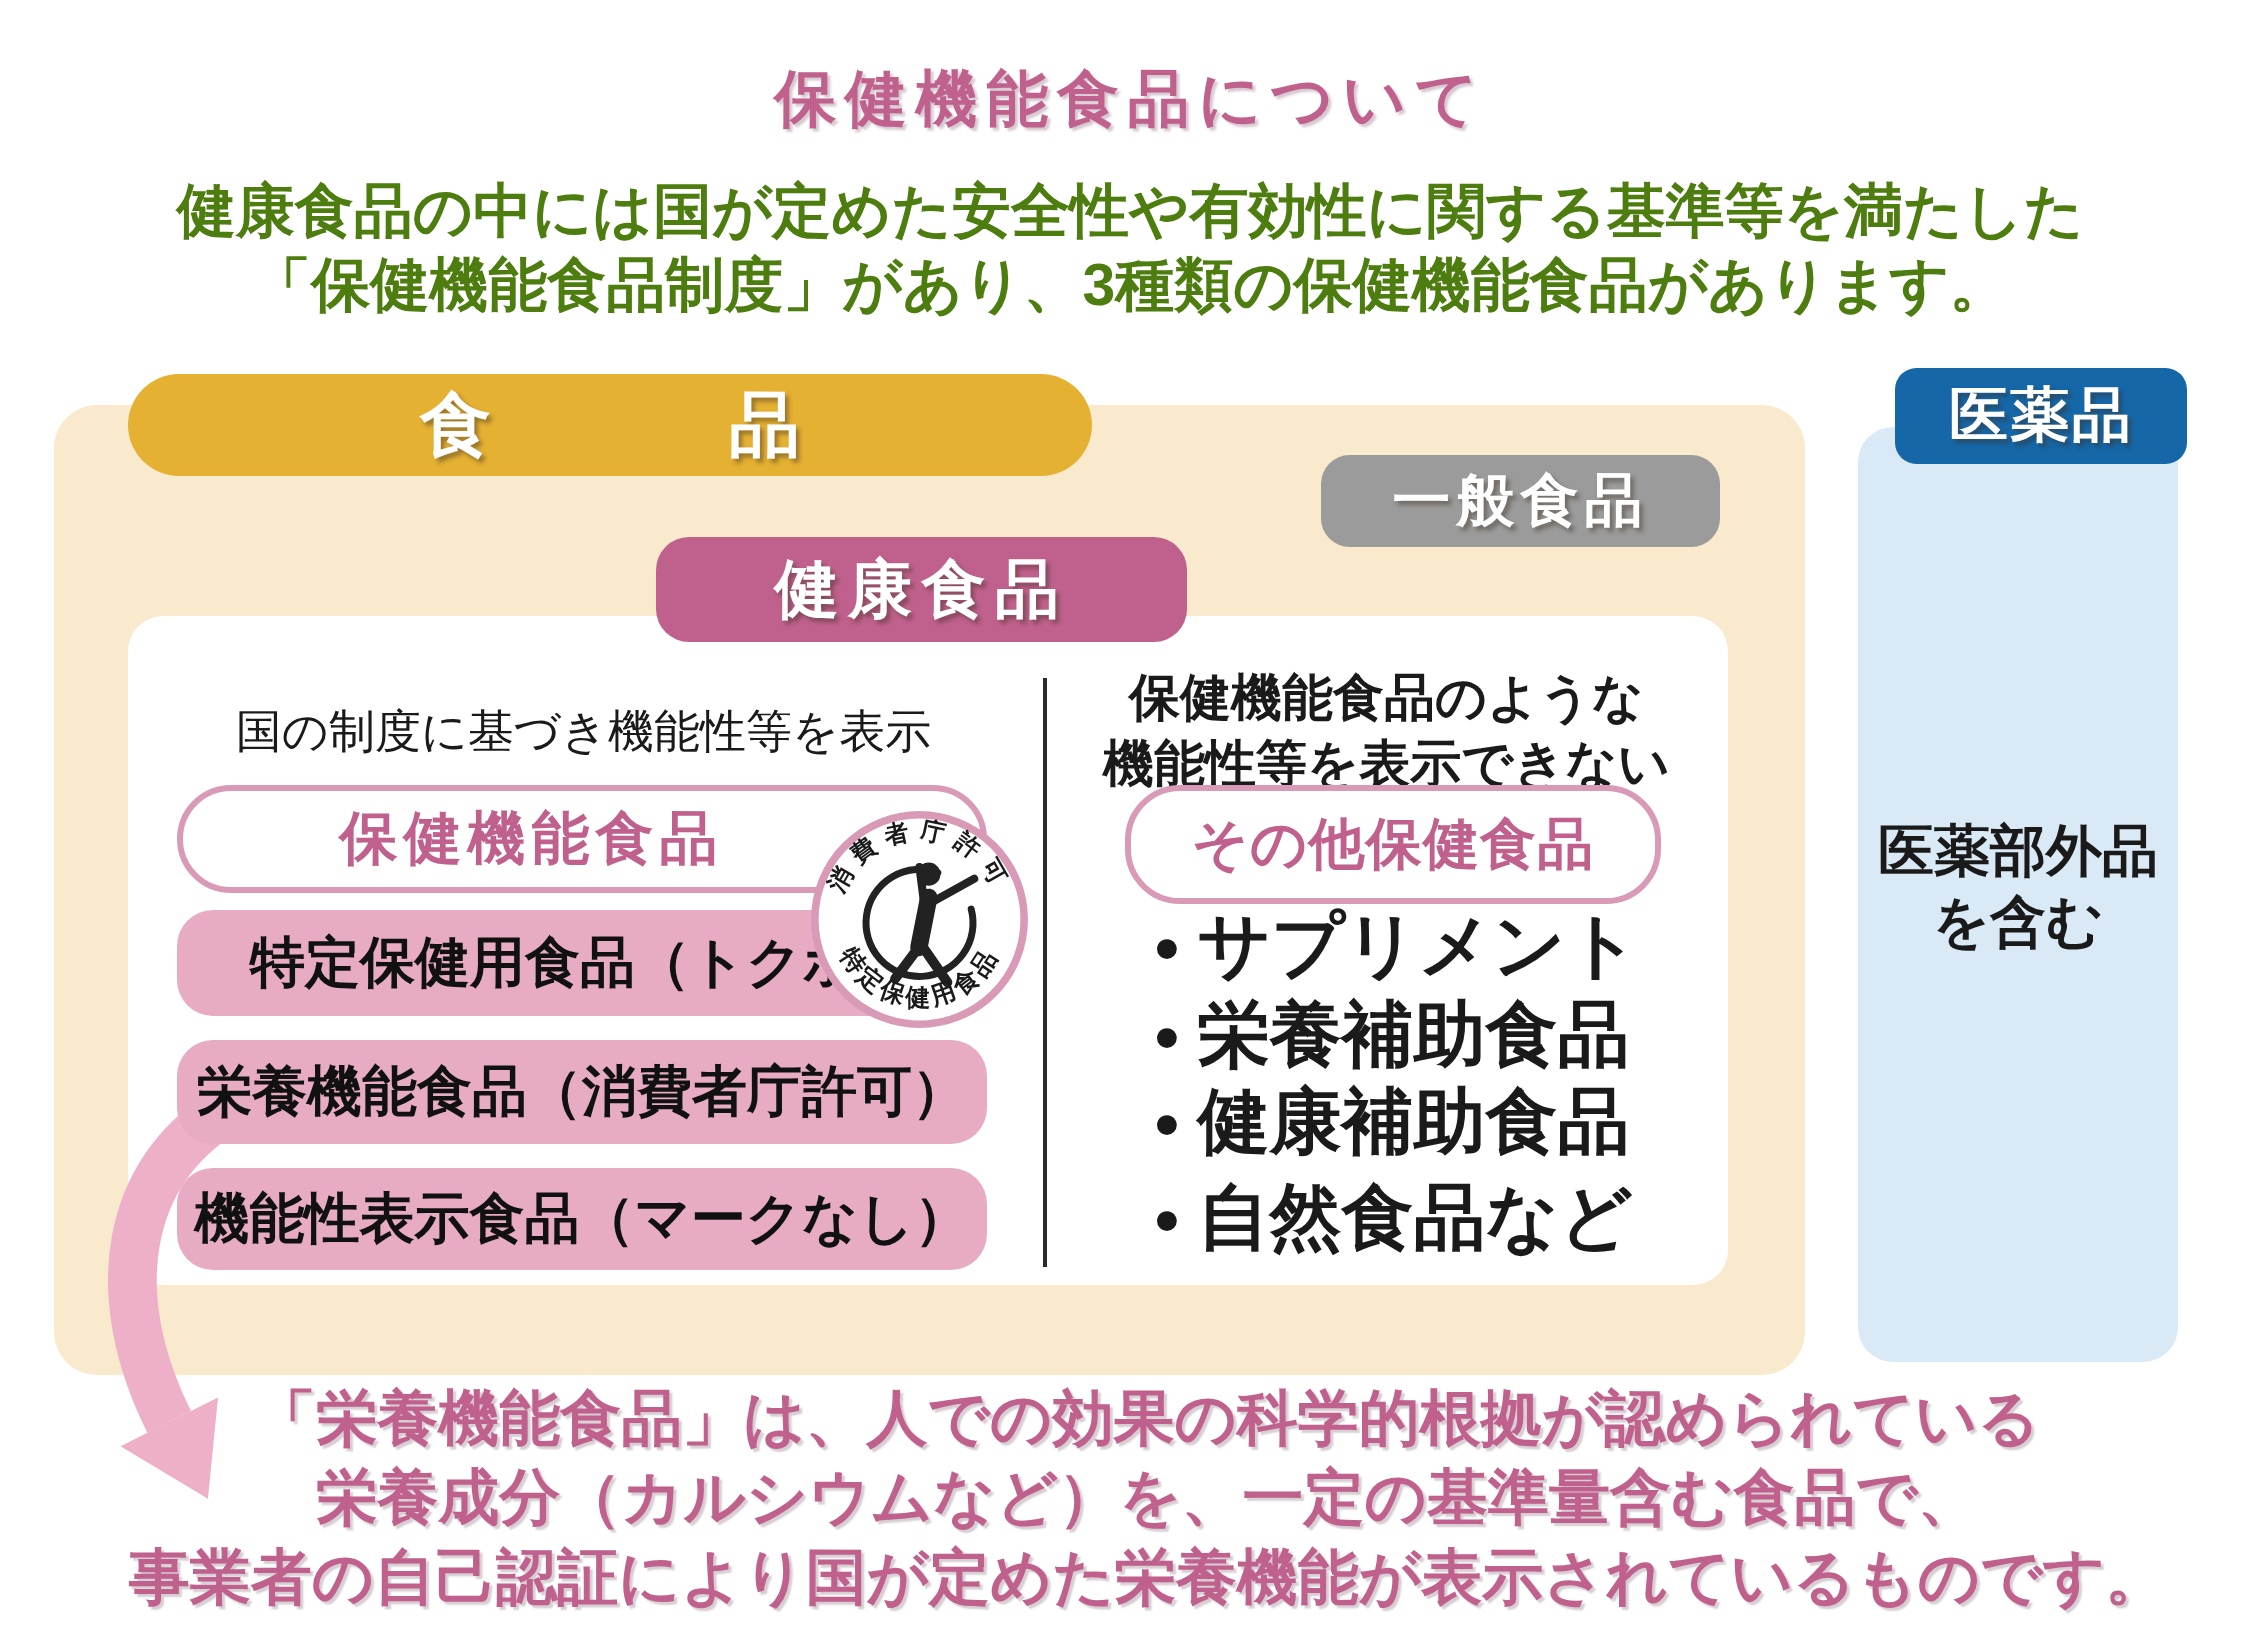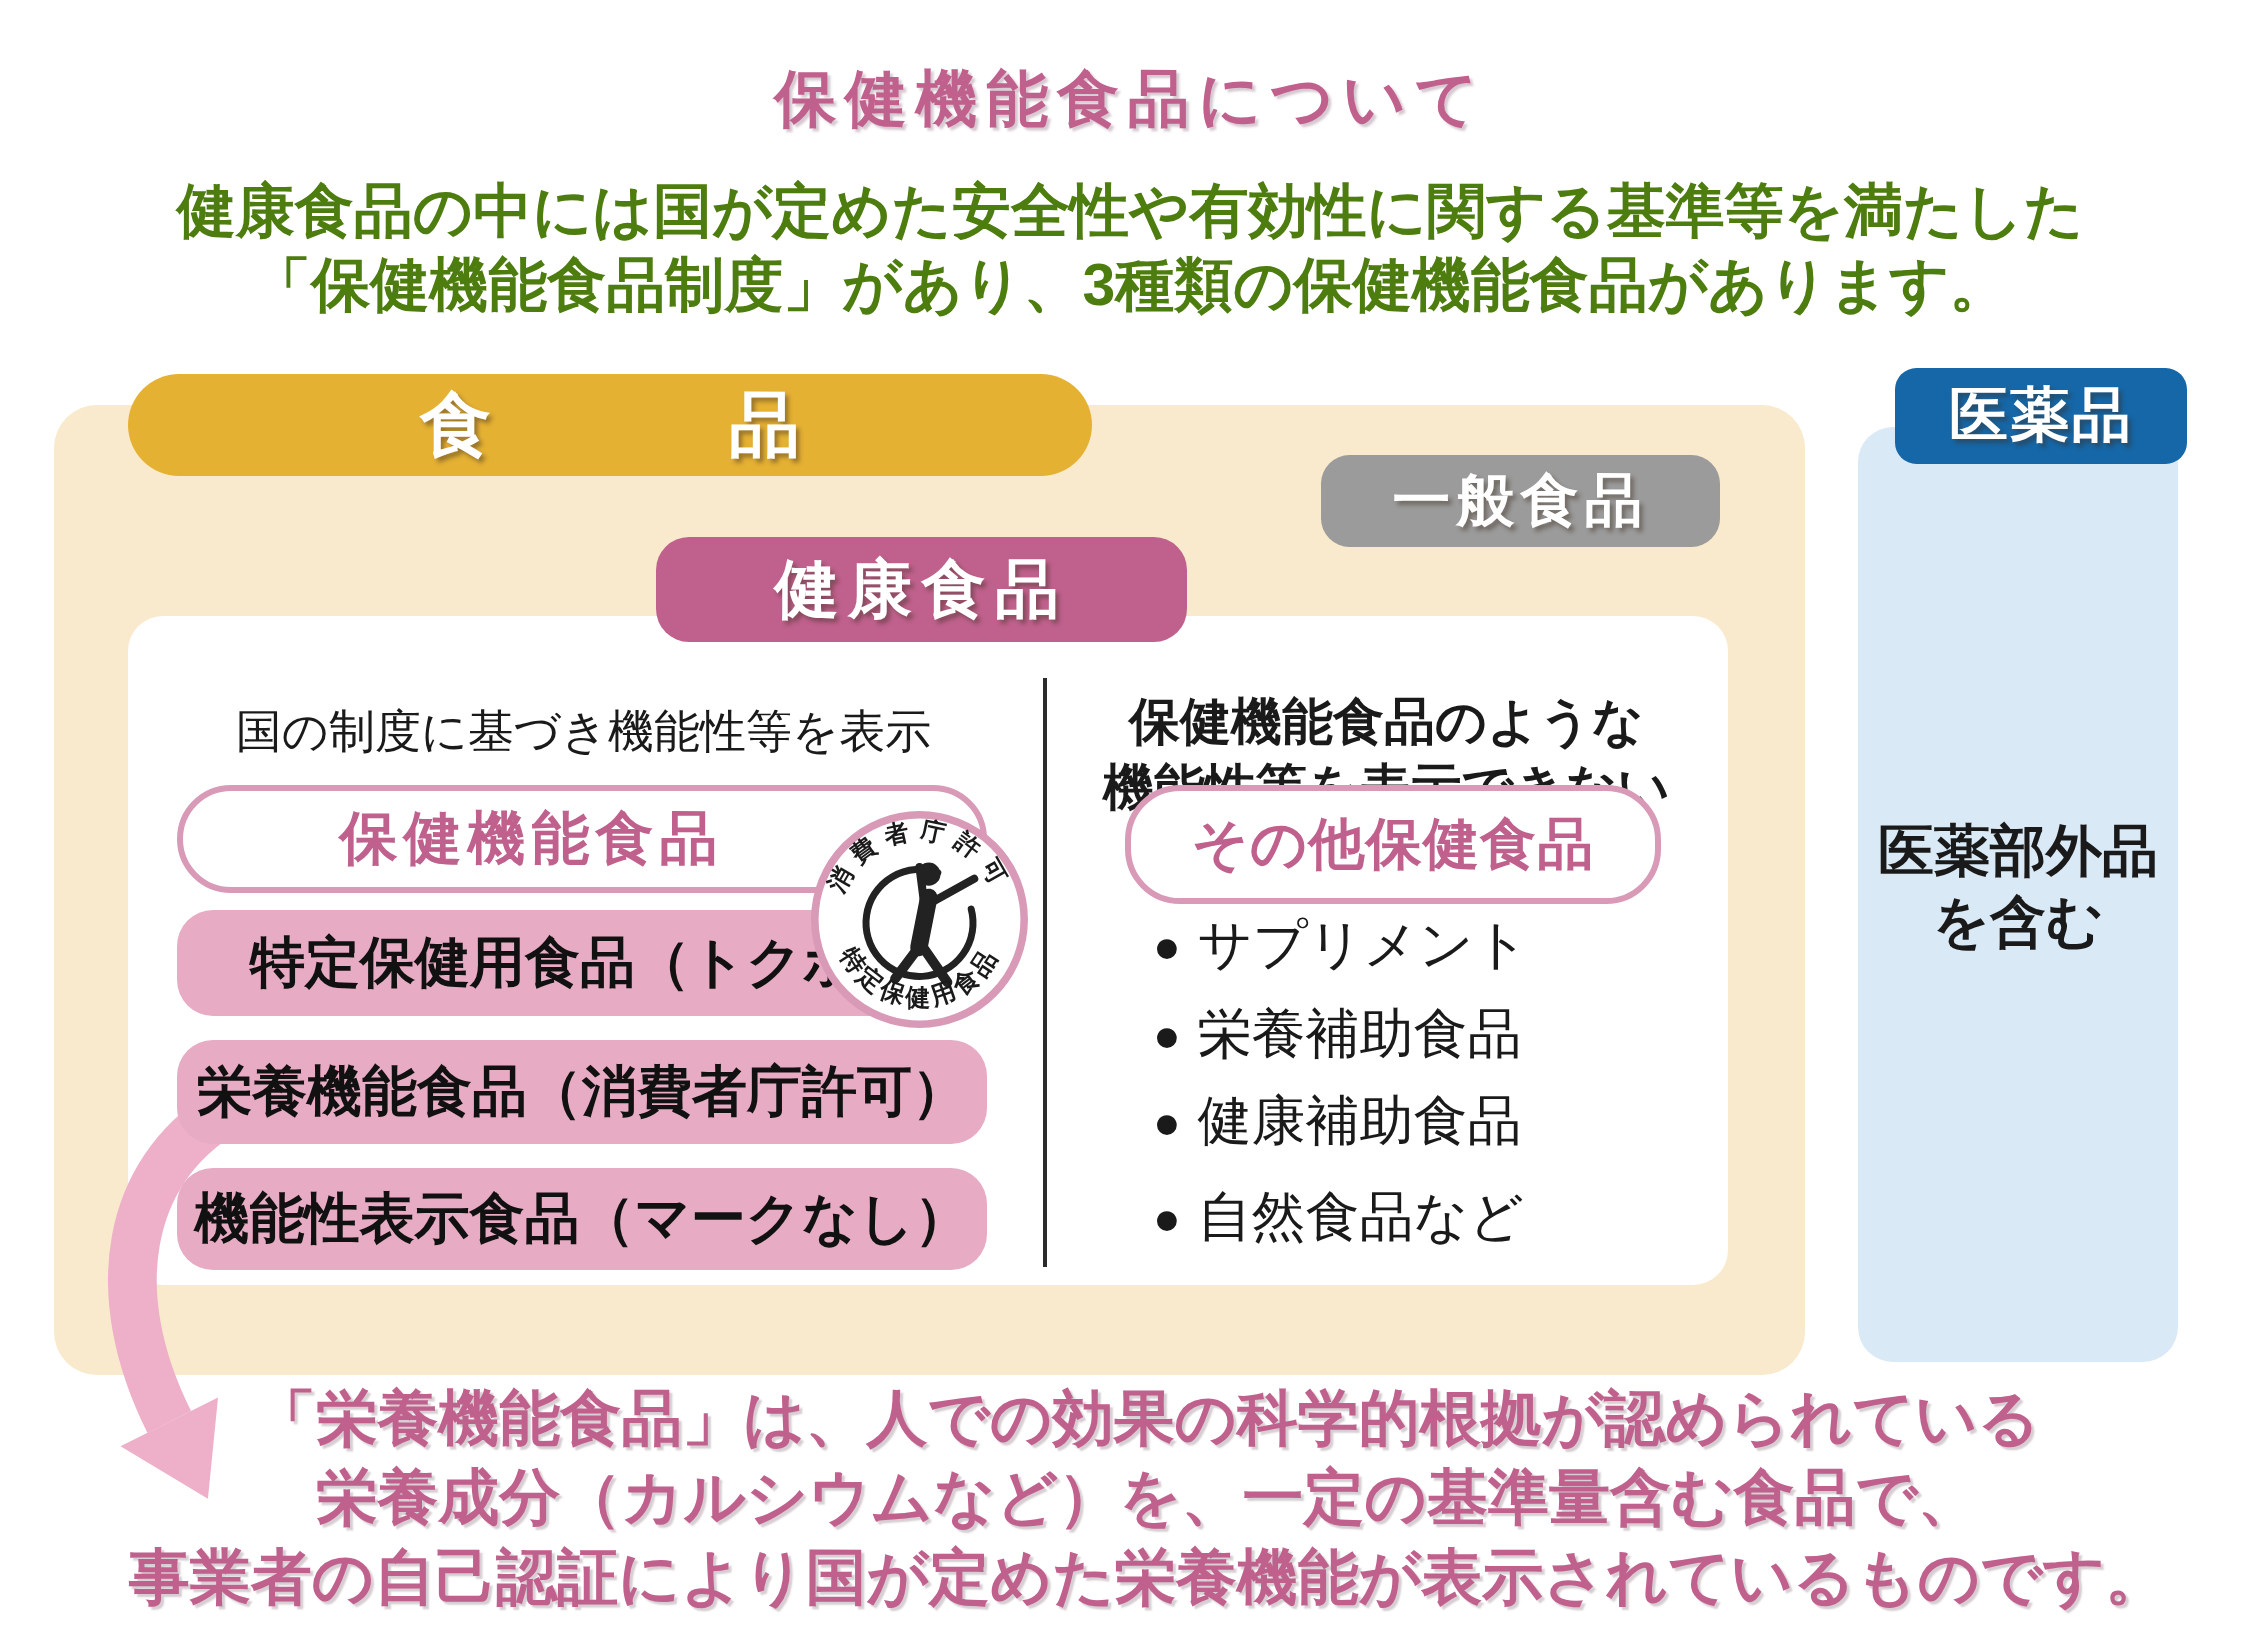--- a/index.html
+++ b/index.html
@@ -25,39 +25,39 @@
   
   .hdr{display:flex;align-items:center;justify-content:center;color:#fff;font-weight:bold;z-index:4;
        text-shadow:3.6px 3.6px 4.2px rgba(60,45,30,.45);white-space:nowrap;}
   .food-bar{left:128px;top:374px;width:964px;height:102px;background:#e5b133;border-radius:51px;font-size:71px;gap:238px;}
   .general-badge{left:1321px;top:455px;width:399px;height:92px;background:#9b9b9b;border-radius:28.6px;font-size:58px;letter-spacing:6px;}
   .healthfood-badge{left:656px;top:537px;width:531px;height:105px;background:#c0618d;border-radius:33px;font-size:64px;letter-spacing:9.5px;}
   .drug-badge{left:1895px;top:368px;width:292px;height:96px;background:#1567a8;border-radius:21.4px;font-size:59px;letter-spacing:2.4px;}
   
   .divider{left:1043px;top:678px;width:3.6px;height:589px;background:#2b2b2b;z-index:3;}
   .caption-left{left:143px;top:701px;width:881px;text-align:center;font-size:46px;font-weight:400;z-index:4;white-space:nowrap;}
-  .caption-right{left:1065px;top:665px;width:643px;text-align:center;font-size:51px;font-weight:600;line-height:1.30;z-index:4;white-space:nowrap;margin-top:24px;}
+  .caption-right{left:1065px;top:665px;width:643px;text-align:center;font-size:51px;font-weight:600;line-height:1.30;z-index:4;white-space:nowrap;}
   .outline-box{
     background:#fff;border:6.5px solid #d89ab6;border-radius:55px;z-index:4;
     display:flex;align-items:center;justify-content:center;
     font-weight:bold;color:#c0618d;white-space:nowrap;
   }
   .fhc-box{left:177px;top:785px;width:810px;height:108px;font-size:58px;letter-spacing:6px;padding-right:101px;box-sizing:border-box;}
   .other-box{left:1125px;top:785px;width:524px;height:107px;font-size:56px;letter-spacing:1.2px;}
   .item-box{
     left:177px;width:810px;background:#e7abc4;border-radius:36px;z-index:4;
     display:flex;align-items:center;justify-content:center;
     font-size:55px;font-weight:bold;color:#111;white-space:nowrap;
   }
   .item1{top:910px;height:106px;}
   .item2{top:1040px;height:104px;}
   .item3{top:1168px;height:102px;}
   .bullet-row{left:1153px;height:55px;display:flex;align-items:center;z-index:4;white-space:nowrap;}
   .bullet-row .dot{font-size:46px;margin-right:16.7px;line-height:1;}
-  .bullet-row .txt{font-size:54px;font-weight:normal;}
+  .bullet-row .txt{font-size:72px;font-weight:bold;}
   .brow1{top:918px;} .brow2{top:1007px;} .brow3{top:1094px;} .brow4{top:1190px;}
   .drug-note{left:1858px;top:816px;width:320px;text-align:center;font-size:56px;font-weight:700;line-height:1.26;z-index:4;}
   
   .footnote{
     left:33px;top:1379px;width:2229px;text-align:center;z-index:4;
     font-size:61px;font-weight:bold;color:#c0618d;line-height:1.30;white-space:nowrap;
     text-shadow:3px 3px 1.8px rgba(70,30,50,.22);
   }
   
   .seal{left:809px;top:809px;width:221px;height:221px;z-index:5;}

